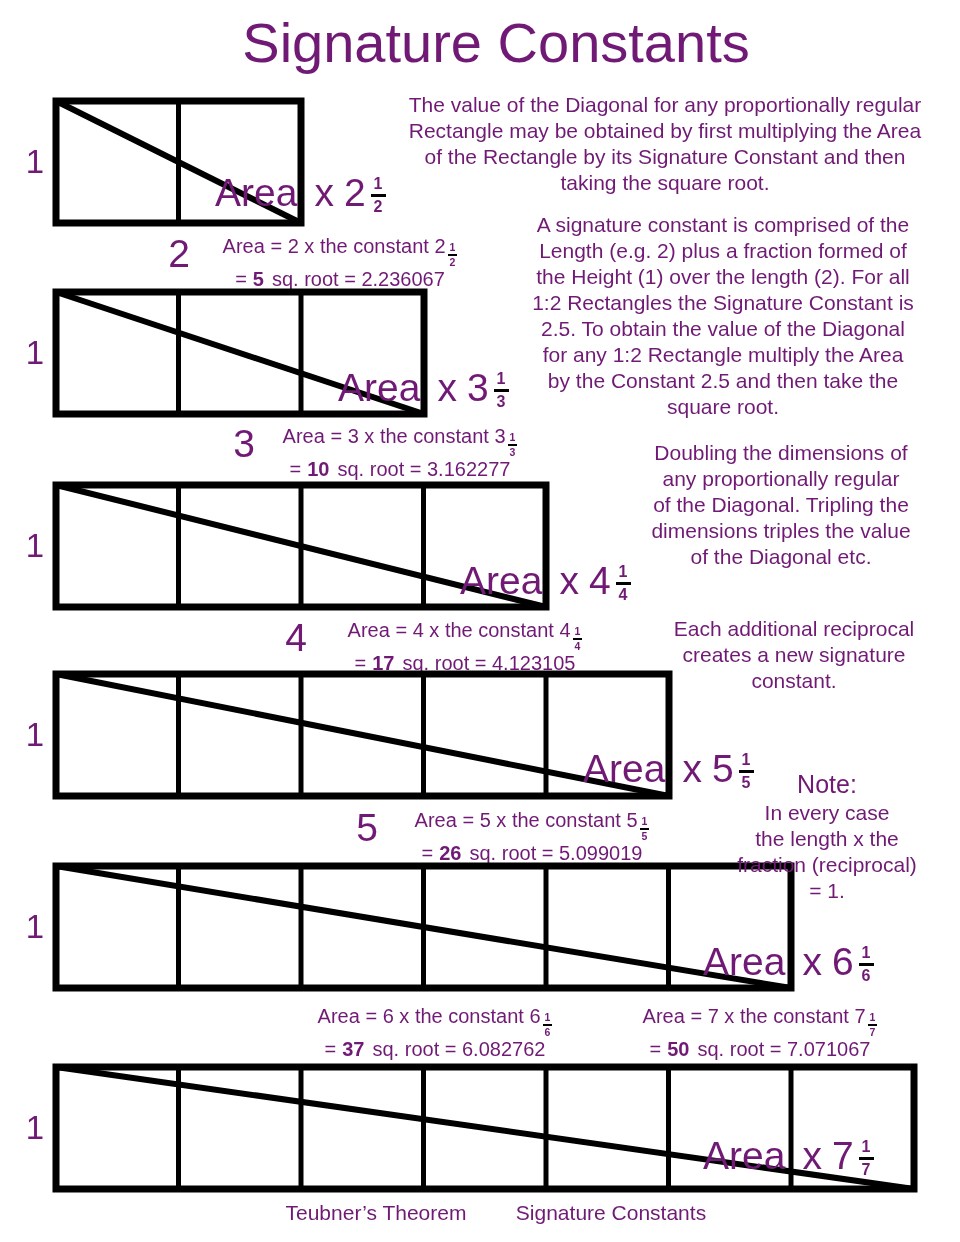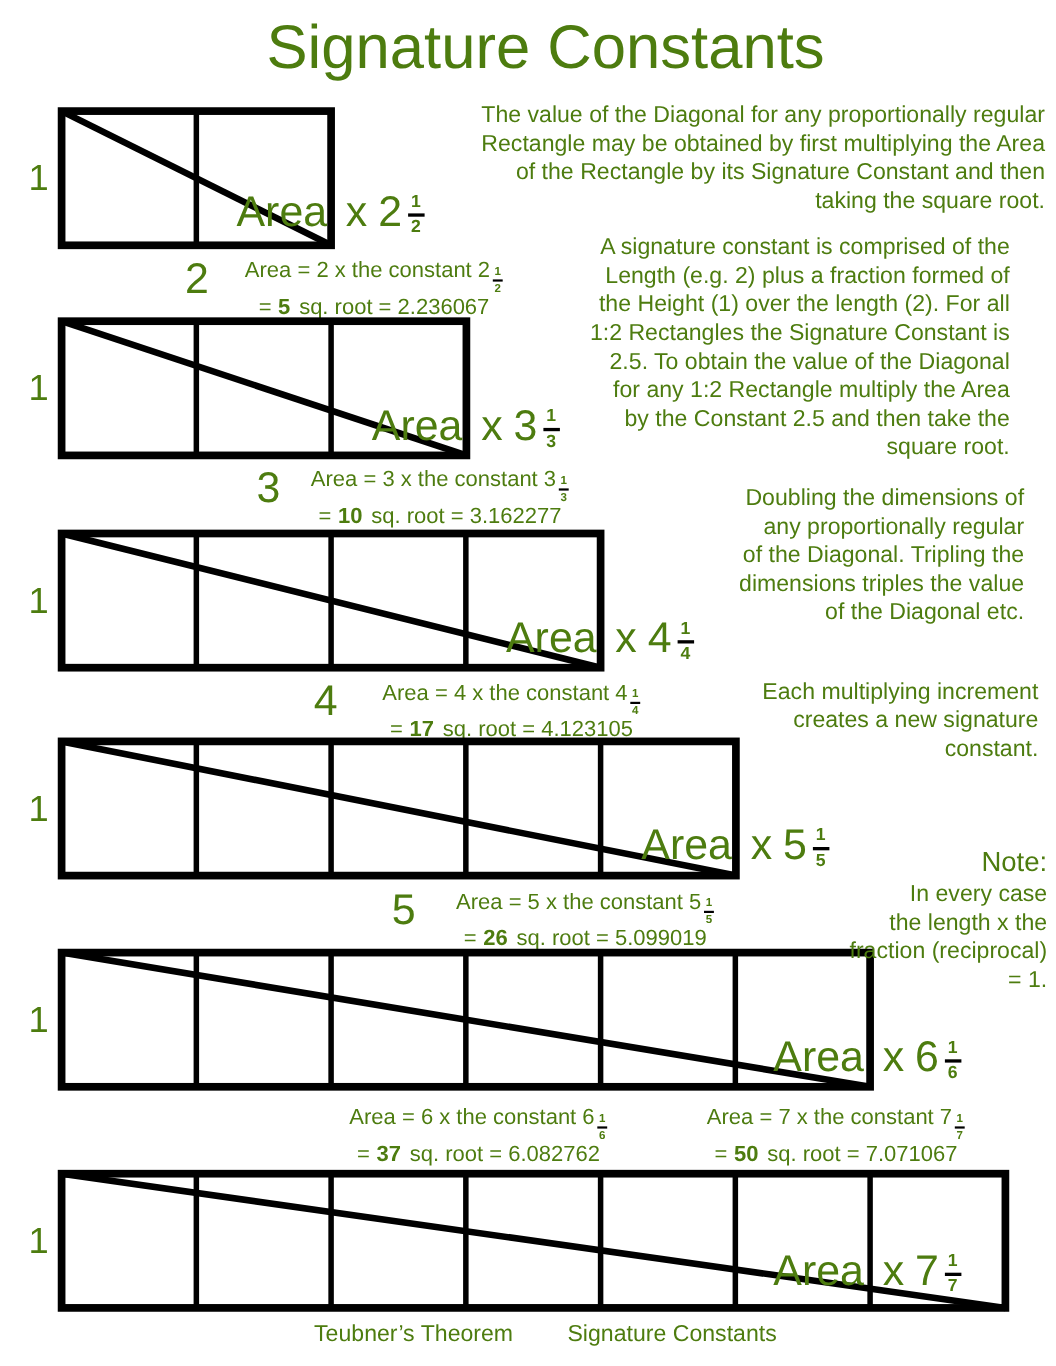--- a/index.html
+++ b/index.html
@@ -1,34 +1,34 @@
 <!DOCTYPE html>
 <html><head>
 <meta charset="utf-8">
 <style>
   html,body{margin:0;padding:0;background:#fff;}
-  .page{position:relative;width:960px;height:1242px;background:#ffffff;color:#4d7c0f;
+  .page{position:relative;width:960px;height:1242px;background:#ffffff;color:#701a75;
         font-family:"Liberation Sans", sans-serif;overflow:hidden;}
   .abs{position:absolute;}
   .title{left:16px;top:12px;width:960px;text-align:center;font-size:56px;line-height:62px;}
   .side-label{width:30px;text-align:center;font-size:33px;line-height:42px;}
   .fig-label{display:flex;align-items:flex-end;height:44px;font-size:39px;white-space:nowrap;margin-top:36px;}
   .fl-x{margin-left:17px;}
   .fl-whole{margin-left:10px;}
   .frac{display:inline-flex;flex-direction:column;align-items:center;line-height:1;font-weight:bold;}
   .frac .fn{border-bottom:3px solid #000;padding:0 3px 2px;}
   .frac .fd{padding-top:2px;}
   .fig-label .frac{font-size:16px;margin-left:5px;margin-top:-2px;}
   .cap{font-size:20px;line-height:24px;text-align:center;white-space:nowrap;}
   .cap .frac{font-size:10.5px;vertical-align:2px;margin-left:2px;}
   .cap .frac .fn{border-bottom:2px solid #000;padding:0 2px 1px;}
   .cap .frac .fd{padding-top:1px;}
   .cap-val{margin:0 8px 0 6px;}
   .cap-digit{width:44px;text-align:center;font-size:39px;line-height:44px;}
-  .para{font-size:21px;line-height:26px;text-align:right;}
+  .para{font-size:21px;line-height:26px;text-align:center;}
   .note-heading{font-size:25px;line-height:32px;margin-top:46px;}
   .footer-text{font-size:21px;line-height:26px;width:200px;text-align:center;white-space:nowrap;}
   svg{display:block;}
 </style>
 </head>
 <body>
 
 <div class="page">
 
   <div class="abs title">Signature Constants</div>
@@ -210,21 +210,21 @@
 
   <div class="abs para" style="left:631px;top:440px;width:300px">
     <div>Doubling the dimensions of</div>
     <div>any proportionally regular</div>
     <div>of the Diagonal. Tripling the</div>
     <div>dimensions triples the value</div>
     <div>of the Diagonal etc.</div>
   </div>
 
   <div class="abs para" style="left:644px;top:616px;width:300px">
-    <div>Each multiplying increment</div>
+    <div>Each additional reciprocal</div>
     <div>creates a new signature</div>
     <div>constant.</div>
   </div>
 
   <div class="abs para" style="left:702px;top:722px;width:250px">
     <div class="note-heading">Note:</div>
     <div>In every case</div>
     <div>the length x the</div>
     <div>fraction (reciprocal)</div>
     <div>= 1.</div>

